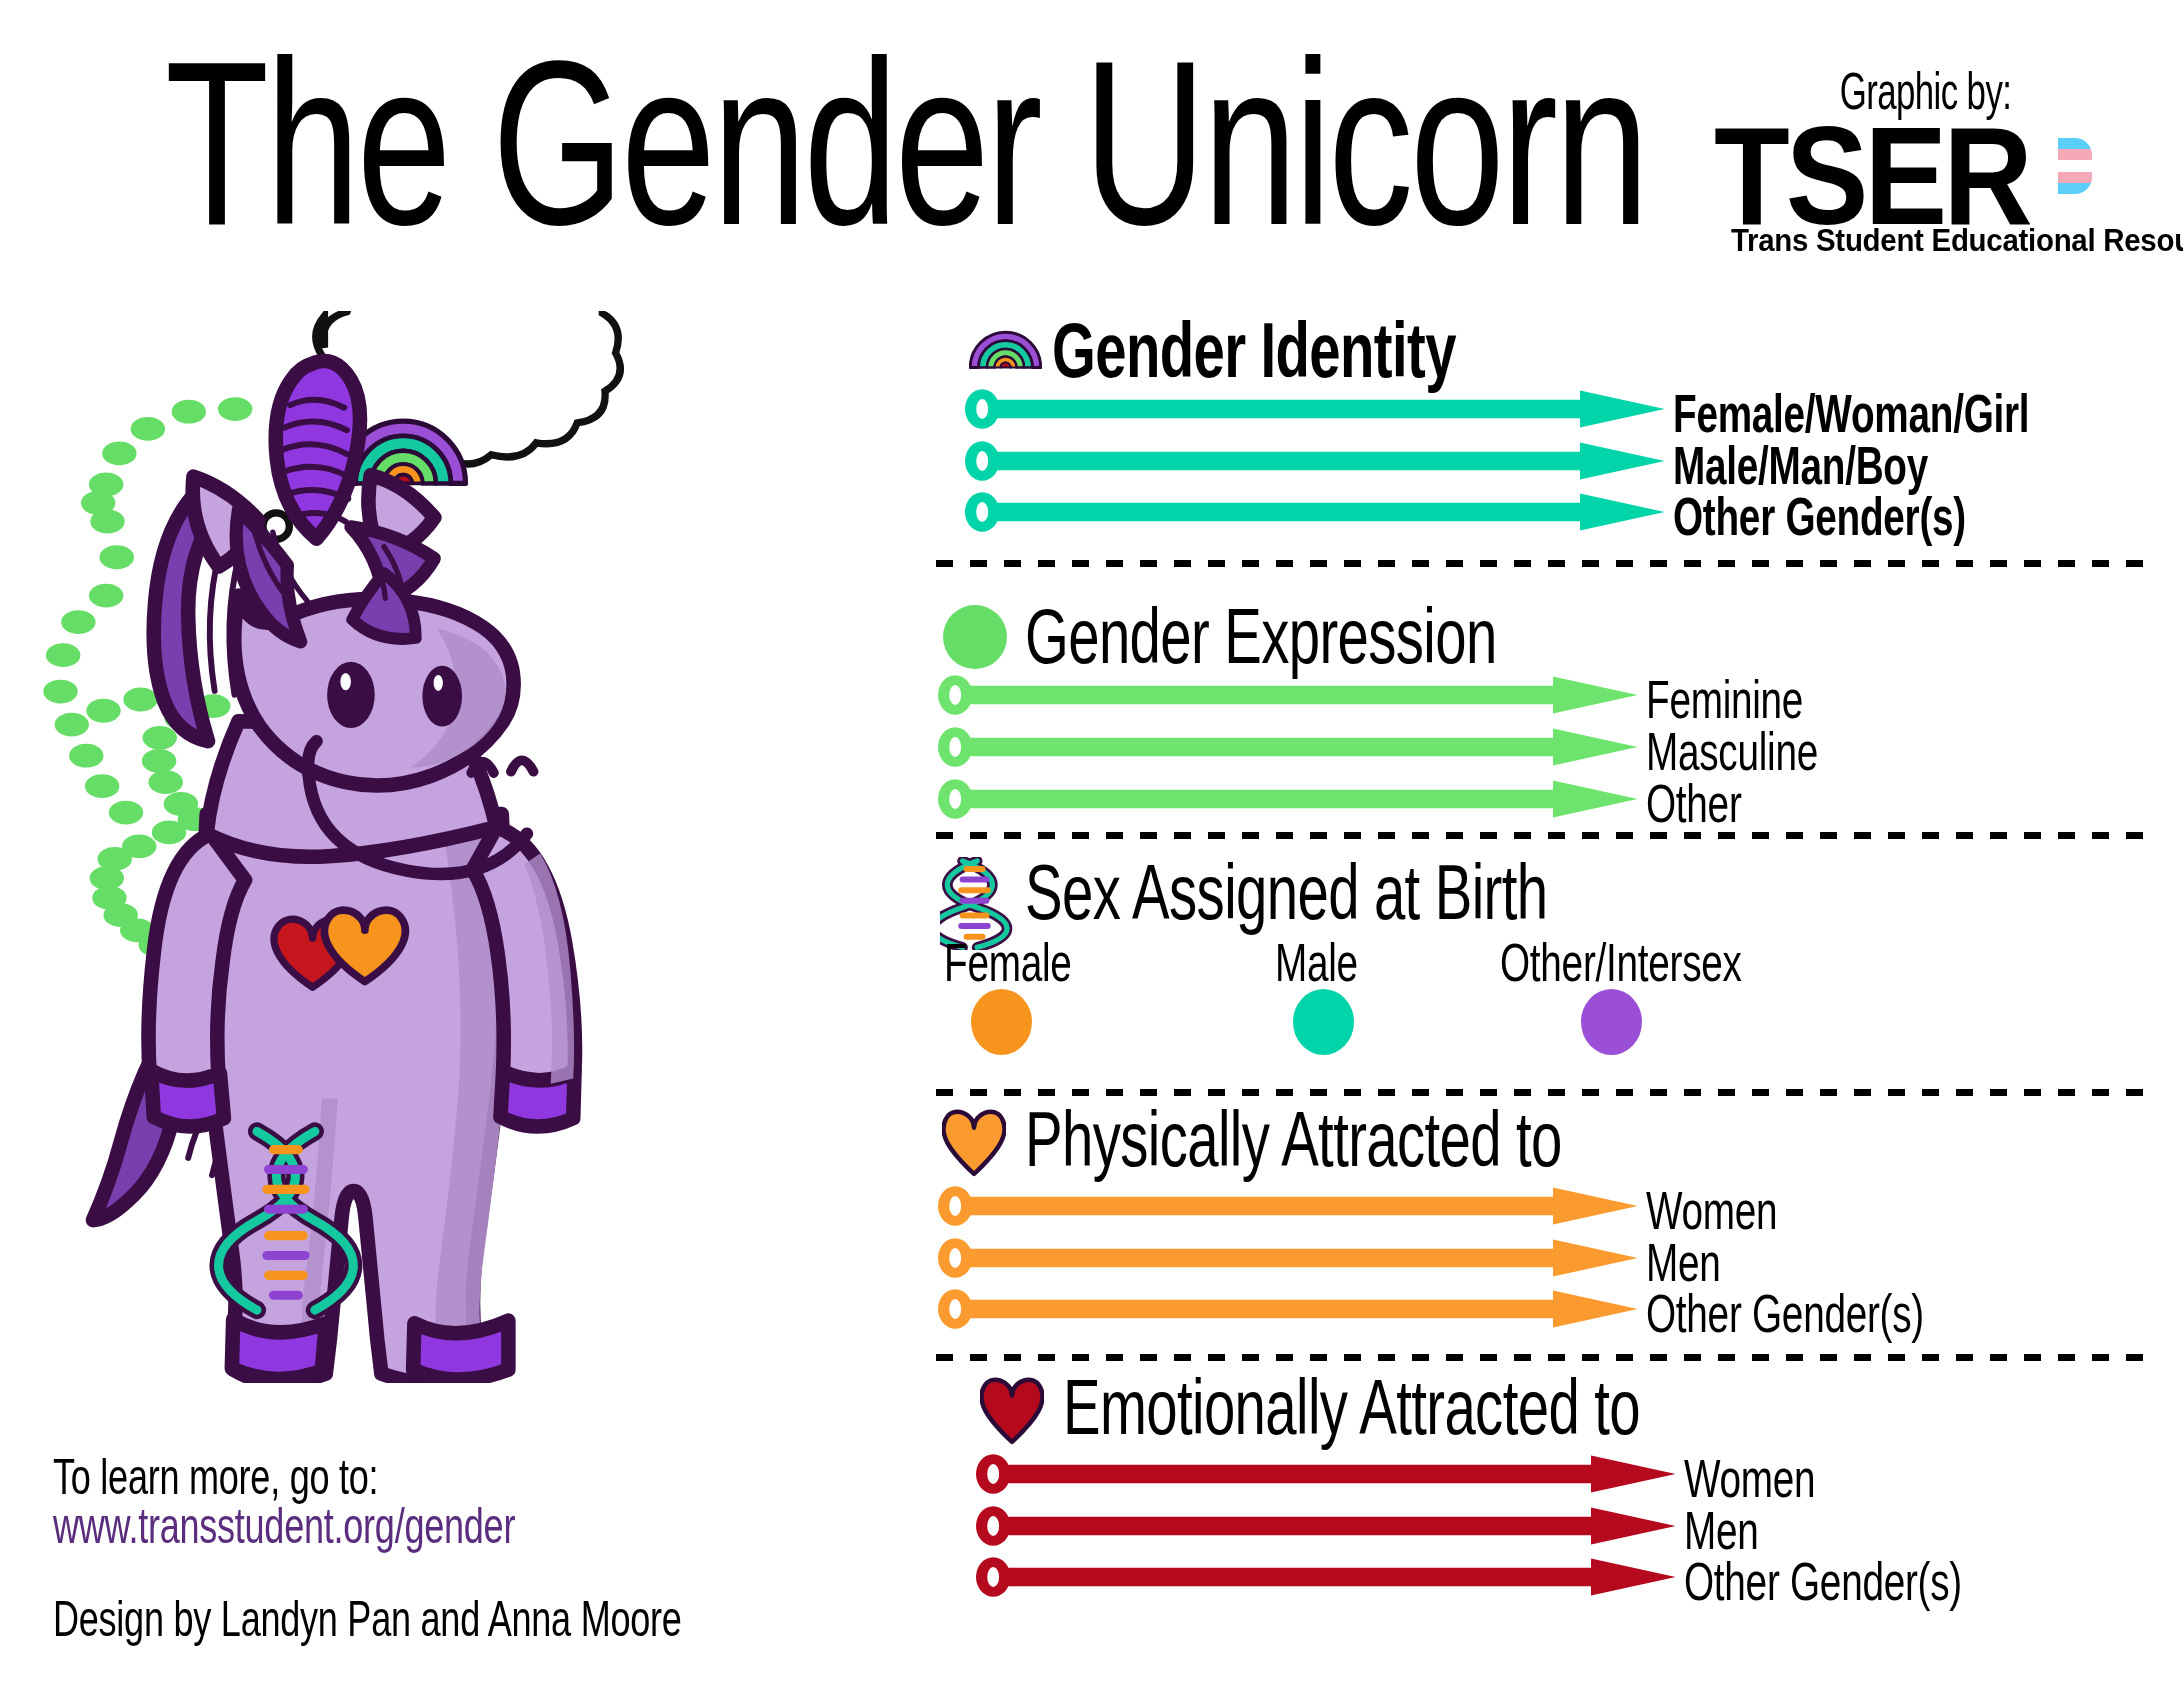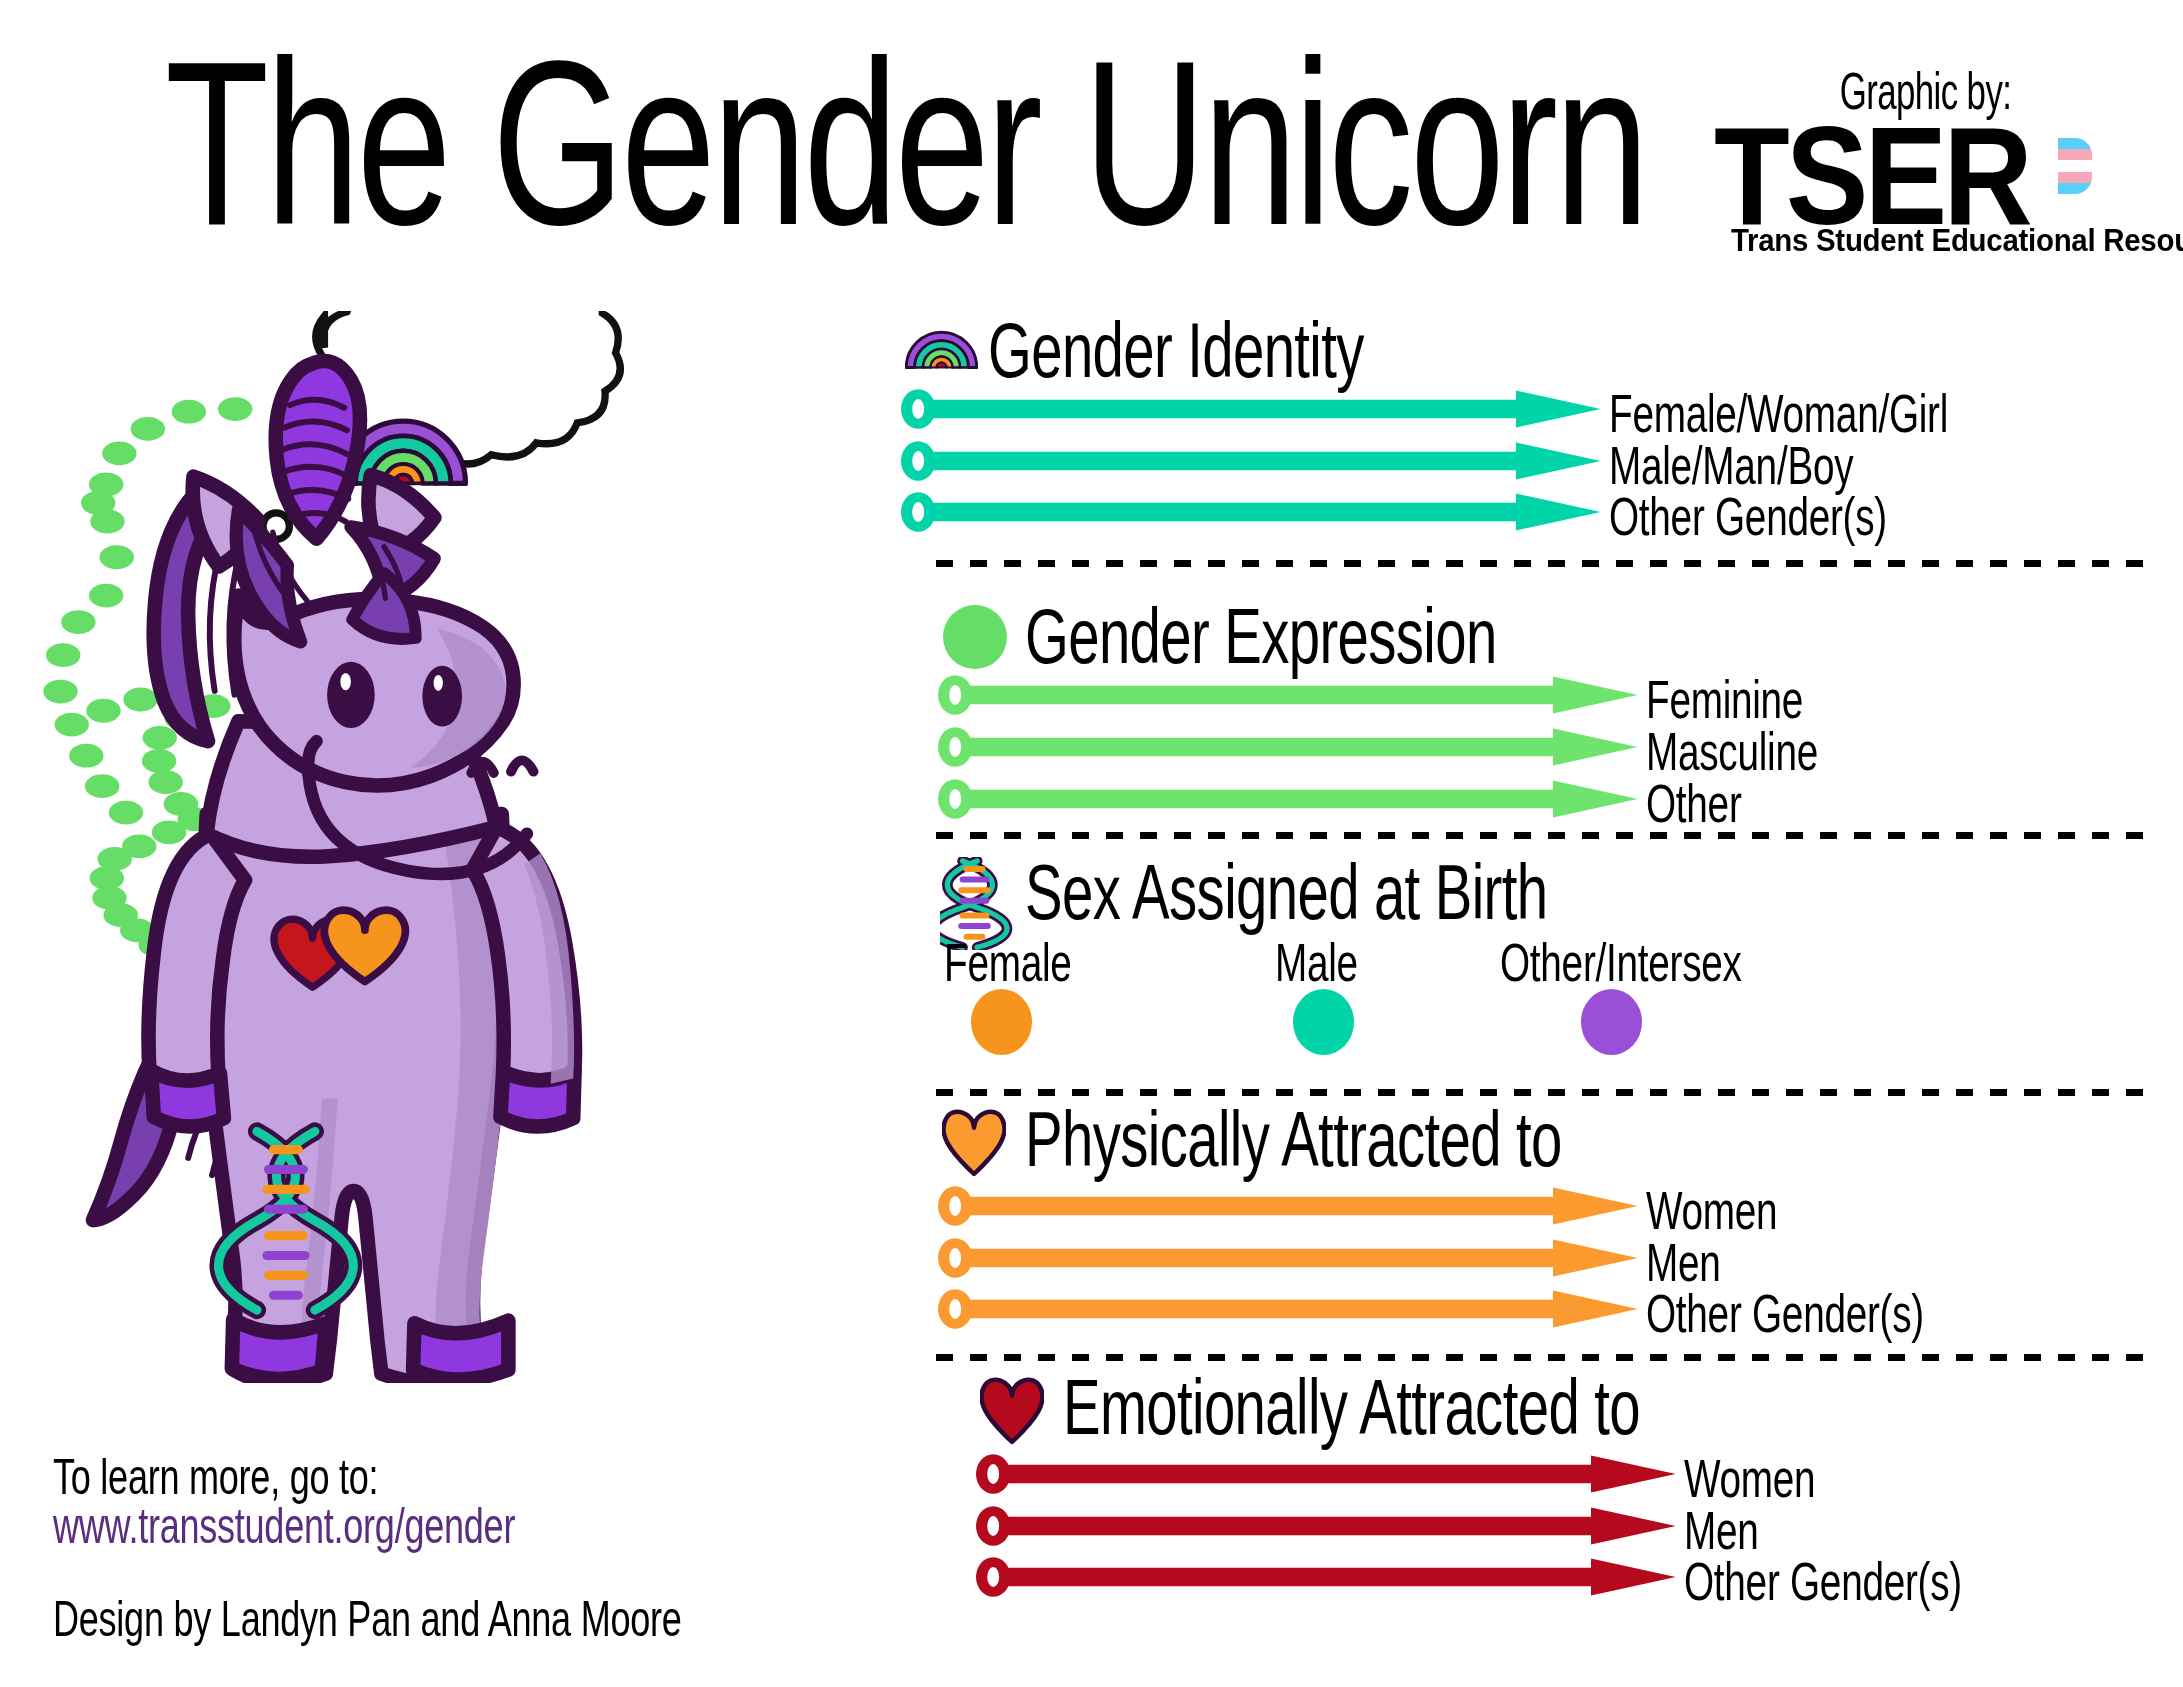--- a/index.html
+++ b/index.html
@@ -263,21 +263,21 @@
 
     <path d="M652 698 q16 -34 34 0" fill="none" stroke="#3B0D45" stroke-width="15" stroke-linecap="round"></path>
     <path d="M712 696 q16 -34 34 0" fill="none" stroke="#3B0D45" stroke-width="15" stroke-linecap="round"></path>
 
     <path d="M406 700 q10 120 150 146 q120 22 180 -56" fill="none" stroke="#3B0D45" stroke-width="19" stroke-linecap="round"></path>
     <path d="M406 700 q-4 -36 12 -50" fill="none" stroke="#3B0D45" stroke-width="19" stroke-linecap="round"></path>
   </g>
 </svg>
 </div>
 
-<div class="abs" style="left:902px;top:311px;width:1204px;height:245px;">
+<div class="abs" style="left:966px;top:311px;width:1204px;height:245px;font-weight:bold;">
   <div class="abs" style="left:3.3px;top:6.6px;width:73px;height:52px;">
     <svg width="73" height="52" viewBox="0 0 174 118">
       <path d="M3 115 A84 84 0 0 1 171 115 L151 115 A64 64 0 0 0 23 115 Z" fill="#9A4FD6" stroke="#2B0A38" stroke-width="7" stroke-linejoin="round"></path>
       <path d="M23 115 A64 64 0 0 1 151 115 L131 115 A44 44 0 0 0 43 115 Z" fill="#14C8A0" stroke="#2B0A38" stroke-width="6" stroke-linejoin="round"></path>
       <path d="M43 115 A44 44 0 0 1 131 115 L113 115 A26 26 0 0 0 61 115 Z" fill="#66DD66" stroke="#2B0A38" stroke-width="6" stroke-linejoin="round"></path>
       <path d="M61 115 A26 26 0 0 1 113 115 L99 115 A12 12 0 0 0 75 115 Z" fill="#F7941E" stroke="#2B0A38" stroke-width="5" stroke-linejoin="round"></path>
       <path d="M75 115 A12 12 0 0 1 99 115 L87 115 Z" fill="#B50A1E" stroke="#2B0A38" stroke-width="5" stroke-linejoin="round"></path>
     </svg>
   </div>
   <div class="abs sec-head" style="left:86px;top:0px;">Gender Identity</div>

